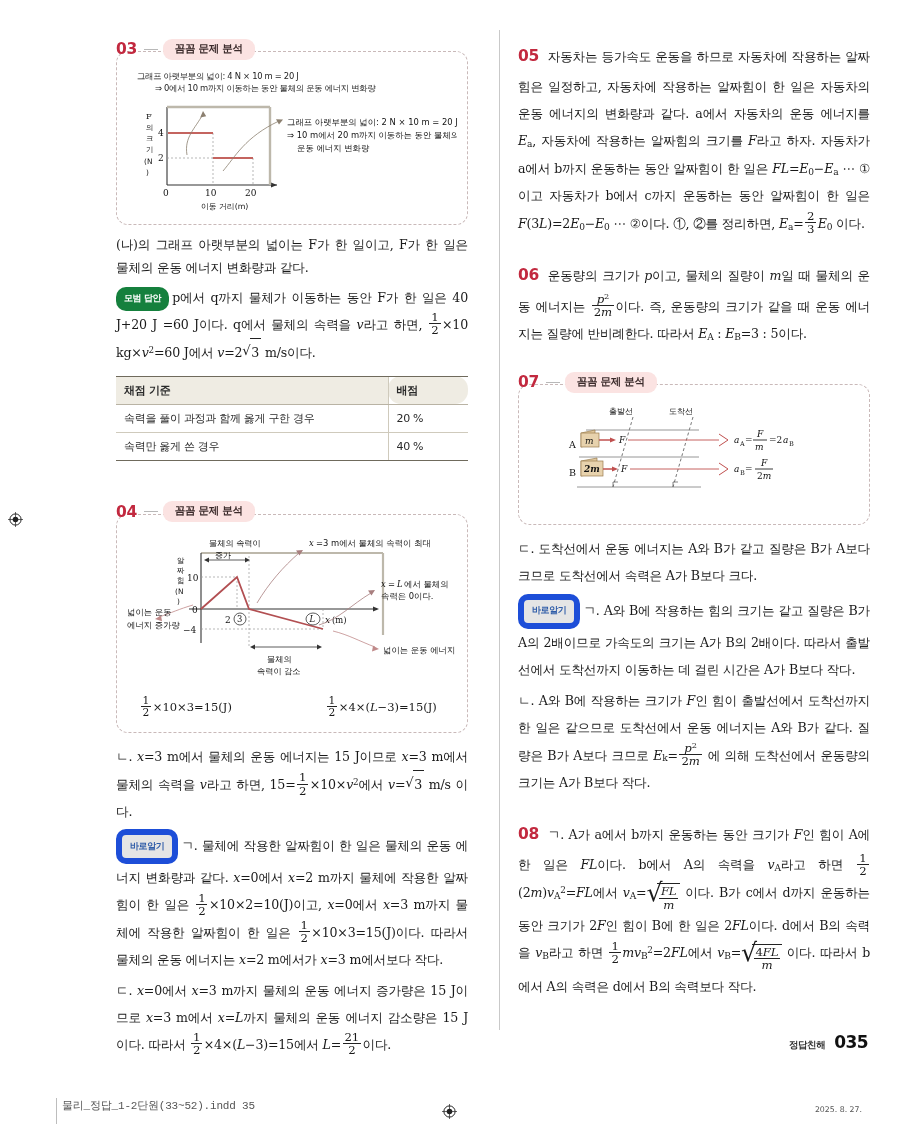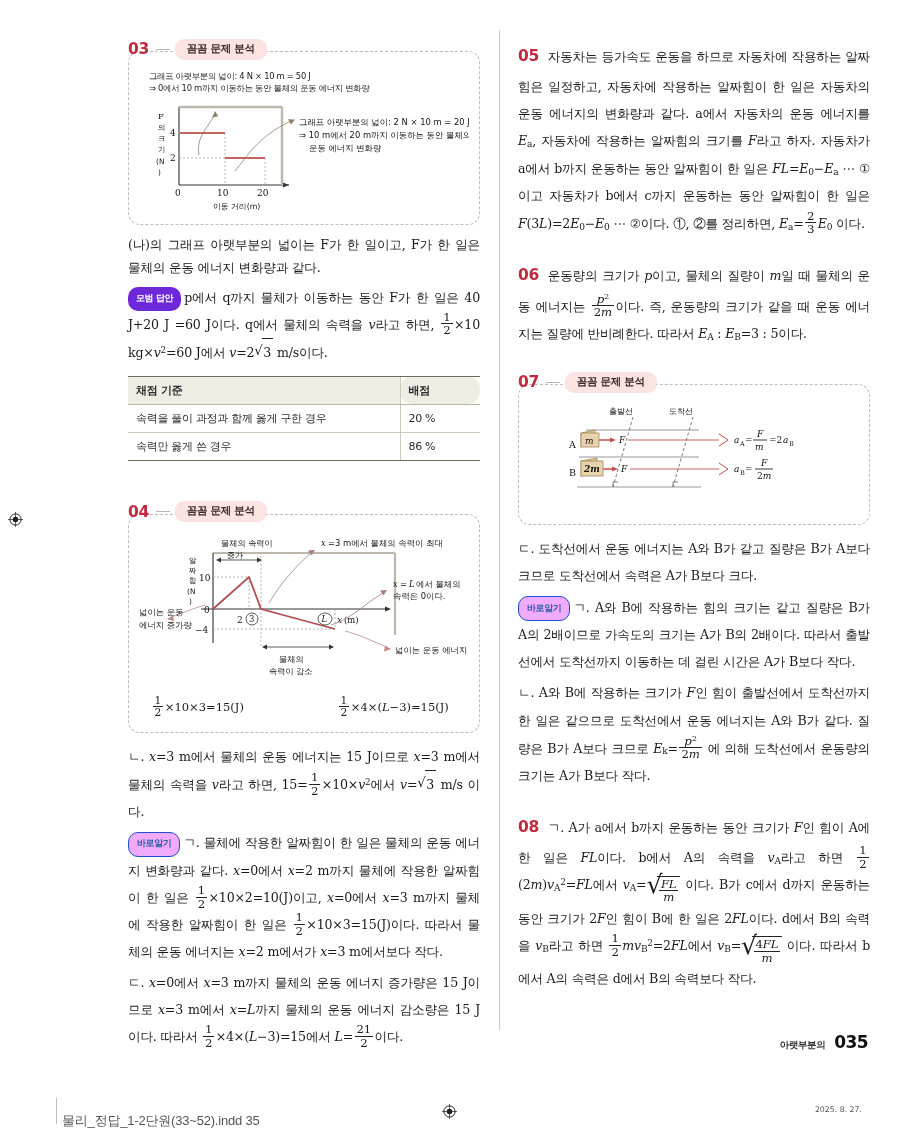--- a/index.html
+++ b/index.html
@@ -14,21 +14,21 @@
   }
   .page { position: relative; width:900px; height:1135px; }
 
   
   .spine {
     position:absolute; left:499px; top:30px; width:1px; height:1000px;
     background:#c9c9c9;
   }
 
   .col { position:absolute; top:38px; width:352px; }
-  .col-left  { left:128px; }
+  .col-left  { left:116px; }
   .col-right { left:518px; }
 
   
   .p {
     font-family: "DejaVu Serif", "Liberation Serif", serif;
     font-size: 12.6px;
     line-height: 1.82;
     text-align: justify;
     margin: 0 0 4px 0;
     letter-spacing: -0.2px;
@@ -112,43 +112,43 @@
   }
   table.score tr:last-child td { border-bottom:1.4px solid #6f6a5c; }
 
   
   .pill {
     display:inline-block; border-radius:10px; padding:1.5px 8px 2.5px 8px;
     font-size:9px; font-weight:bold; letter-spacing:-0.4px;
     font-family:"DejaVu Sans","Liberation Sans",sans-serif;
     vertical-align: 1px; margin-right:3px;
   }
-  .pill-model { background:#6d28d9; color:#fff; }
-  .pill-baro  { background:#f0abfc; color:#2f5ca8; border:1px solid #1d4ed8; }
+  .pill-model { background:#15803d; color:#fff; }
+  .pill-baro  { background:#e5e5e5; color:#2f5ca8; border:6px solid #1d4ed8; }
 
   
   .pagefoot {
     position:absolute; right:32px; top:1032px;
     display:flex; align-items:baseline; gap:9px;
   }
   .pagefoot .lab {
     font-size:9.5px; font-weight:bold; color:#333; letter-spacing:-0.4px;
     font-family:"DejaVu Sans","Liberation Sans",sans-serif;
   }
   .pagefoot .num {
     font-size:17px; font-weight:bold; color:#111; letter-spacing:-0.6px;
     font-family:"DejaVu Sans","Liberation Sans",sans-serif;
   }
   .botbar {
     position:absolute; left:0; top:1096px; width:900px; height:40px;
   }
   .botbar .rule { position:absolute; left:56px; top:2px; width:1px; height:26px; background:#bdbdbd; }
   .botbar .fname {
-    position:absolute; left:62px; top:16px; font-size:13px; color:#555;
-    font-family:Liberation Sans, sans-serif; letter-spacing:-0.2px;
+    position:absolute; left:62px; top:2px; font-size:11px; color:#555;
+    font-family:Liberation Mono, monospace; letter-spacing:-0.2px;
   }
   .botbar .fdate {
     position:absolute; right:38px; top:9px; font-size:7.8px; color:#555;
     font-family:"DejaVu Sans","Liberation Sans",sans-serif;
   }
   .regmark { position:absolute; width:15px; height:15px; }
   .regmark svg { display:block; }
 
   
   .fig { display:block; margin:0 auto; }
@@ -163,22 +163,22 @@
   <div class="col col-left">
 
     <div>
       <div class="analysis-head">
         <span class="qnum">03</span>
         <span class="dash"></span>
         <span class="badge-kkom">꼼꼼 문제 분석</span>
       </div>
 
       <div class="analysis-box">
-        <div class="anno" style="margin-left:10px;">그래프 아랫부분의 넓이: 4 N × 10 m = 50 J</div>
-        <div class="anno" style="margin-left:10px;margin-bottom:2px;">⇒ 0에서 10 m까지 이동하는 동안 물체의 운동 에너지 변화량</div>
+        <div class="anno" style="margin-left:10px;">그래프 아랫부분의 넓이: 4 N × 10 m = 20 J</div>
+        <div class="anno" style="margin-left:28px;margin-bottom:2px;">⇒ 0에서 10 m까지 이동하는 동안 물체의 운동 에너지 변화량</div>
 
         <div style="position:relative;height:118px;">
           <svg class="fig" width="330" height="118" viewBox="0 0 330 118">
 
             <line x1="40" y1="10" x2="40" y2="88" stroke="#333" stroke-width="1.1"></line>
             <line x1="40" y1="88" x2="150" y2="88" stroke="#333" stroke-width="1.1"></line>
             <polygon points="150,88 144,85.6 144,90.4" fill="#333"></polygon>
 
             <line x1="40" y1="10" x2="143" y2="10" stroke="#bdb8ab" stroke-width="2.4"></line>
             <line x1="143" y1="10" x2="143" y2="88" stroke="#bdb8ab" stroke-width="2.4"></line>
@@ -234,21 +234,21 @@
             <th>배점</th>
           </tr>
         </thead>
         <tbody>
           <tr>
             <td>속력을 풀이 과정과 함께 옳게 구한 경우</td>
             <td>20 %</td>
           </tr>
           <tr>
             <td>속력만 옳게 쓴 경우</td>
-            <td>86 %</td>
+            <td>40 %</td>
           </tr>
         </tbody>
       </table>
     </div>
 
     <div style="margin-top:40px;">
       <div class="analysis-head">
         <span class="qnum">04</span>
         <span class="dash"></span>
         <span class="badge-kkom">꼼꼼 문제 분석</span>
@@ -434,21 +434,21 @@
         ㄴ. A와 B에 작용하는 크기가 <span class="mi">F</span>인 힘이 출발선에서 도착선까지 한 일은 같으므로 도착선에서 운동 에너지는 A와 B가 같다. 질량은 B가 A보다 크므로 <span class="mi">E</span><span class="sub">k</span>=<span class="frac"><span class="num"><span class="mi">p</span><span class="sup">2</span></span><span class="den">2<span class="mi">m</span></span></span> 에 의해 도착선에서 운동량의 크기는 A가 B보다 작다.
       </p>
     </div>
 
     <p class="p loose" style="margin-top:22px;">
       <span class="qnum qnum-inline">08</span>ㄱ. A가 a에서 b까지 운동하는 동안 크기가 <span class="mi">F</span>인 힘이 A에 한 일은 <span class="mi">FL</span>이다. b에서 A의 속력을 <span class="mi">v</span><span class="sub">A</span>라고 하면 <span class="frac"><span class="num">1</span><span class="den">2</span></span>(2<span class="mi">m</span>)<span class="mi">v</span><span class="sub">A</span><span class="sup">2</span>=<span class="mi">FL</span>에서 <span class="mi">v</span><span class="sub">A</span>=<span class="sqrtbig"><span class="radbody"><span class="frac"><span class="num"><span class="mi">FL</span></span><span class="den"><span class="mi">m</span></span></span></span></span> 이다. B가 c에서 d까지 운동하는 동안 크기가 2<span class="mi">F</span>인 힘이 B에 한 일은 2<span class="mi">FL</span>이다. d에서 B의 속력을 <span class="mi">v</span><span class="sub">B</span>라고 하면 <span class="frac"><span class="num">1</span><span class="den">2</span></span><span class="mi">mv</span><span class="sub">B</span><span class="sup">2</span>=2<span class="mi">FL</span>에서 <span class="mi">v</span><span class="sub">B</span>=<span class="sqrtbig"><span class="radbody"><span class="frac"><span class="num">4<span class="mi">FL</span></span><span class="den"><span class="mi">m</span></span></span></span></span> 이다. 따라서 b에서 A의 속력은 d에서 B의 속력보다 작다.
     </p>
   </div>
 
   <div class="pagefoot">
-    <span class="lab">아랫부분의</span>
+    <span class="lab">정답친해</span>
     <span class="num">035</span>
   </div>
 
   <div class="botbar">
     <div class="rule"></div>
     <div class="fname">물리_정답_1-2단원(33~52).indd   35</div>
     <div class="fdate">2025. 8. 27.</div>
   </div>
 
   <div class="regmark" style="left:8px;top:512px;">

